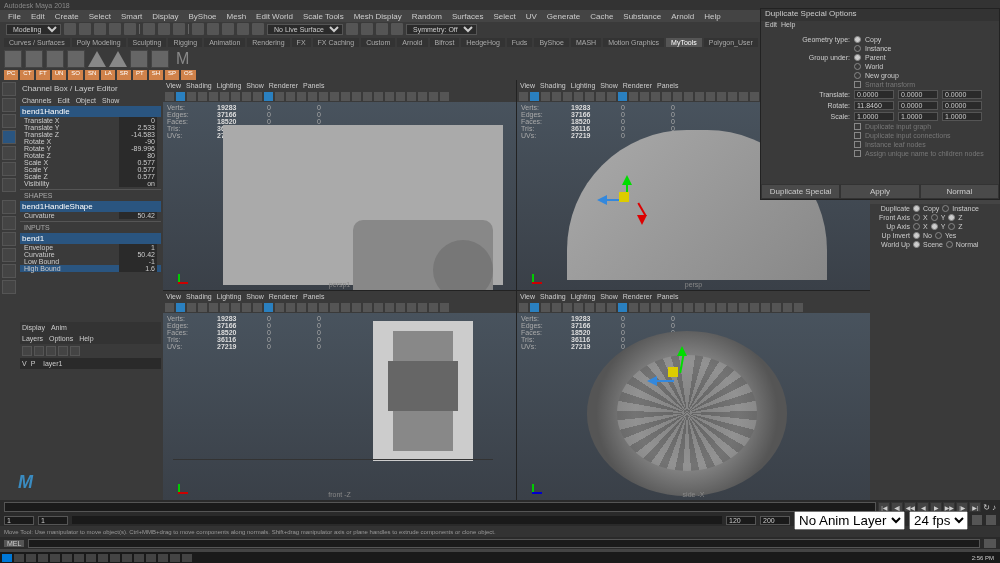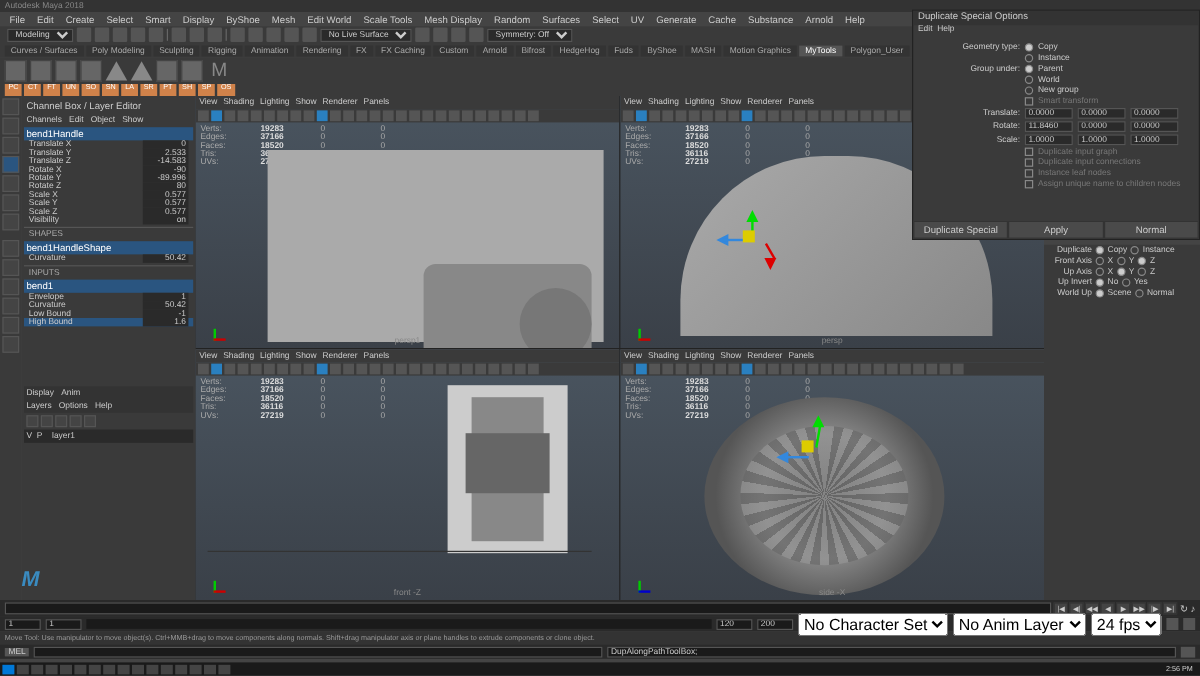--- a/index.html
+++ b/index.html
@@ -774,35 +774,33 @@
   </div>
   <div class="pb">↻</div>
   <div class="pb">♪</div>
 </div>
 <div class="range-row">
   <input class="range-input" value="1" style="">
   <input class="range-input" value="1" style="">
   <div class="range-bar"></div>
   <input class="range-input" value="120" style="">
   <input class="range-input" value="200" style="">
-  <select class="dropdown"><option>No Character Set</option></select>
   <select class="dropdown"><option>No Anim Layer</option></select>
   <select class="dropdown"><option>24 fps</option></select>
   <div class="icon" style="width:10px;height:10px;background:#555"></div>
   <div class="icon" style="width:10px;height:10px;background:#555"></div>
 </div>
 
 <div class="helpline">
     <span>Move Tool: Use manipulator to move object(s). Ctrl+MMB+drag to move components along normals. Shift+drag manipulator axis or plane handles to extrude components or clone object.</span>
   </div>
 
 <div class="cmdline">
   <span style="background:#555;padding:0 3px">MEL</span>
   <input class="cmd-input" style="width: 120px;">
-  <input class="cmd-input" value="DupAlongPathToolBox;" style="">
   <div style="width:12px;height:9px;background:#555"></div>
 </div>
 
 <div class="taskbar">
   <div class="tb-ico" style="background:#0078d7"></div>
   <div class="tb-ico"></div>
   <div class="tb-ico"></div>
   <div class="tb-ico"></div>
   <div class="tb-ico"></div>
   <div class="tb-ico"></div>

